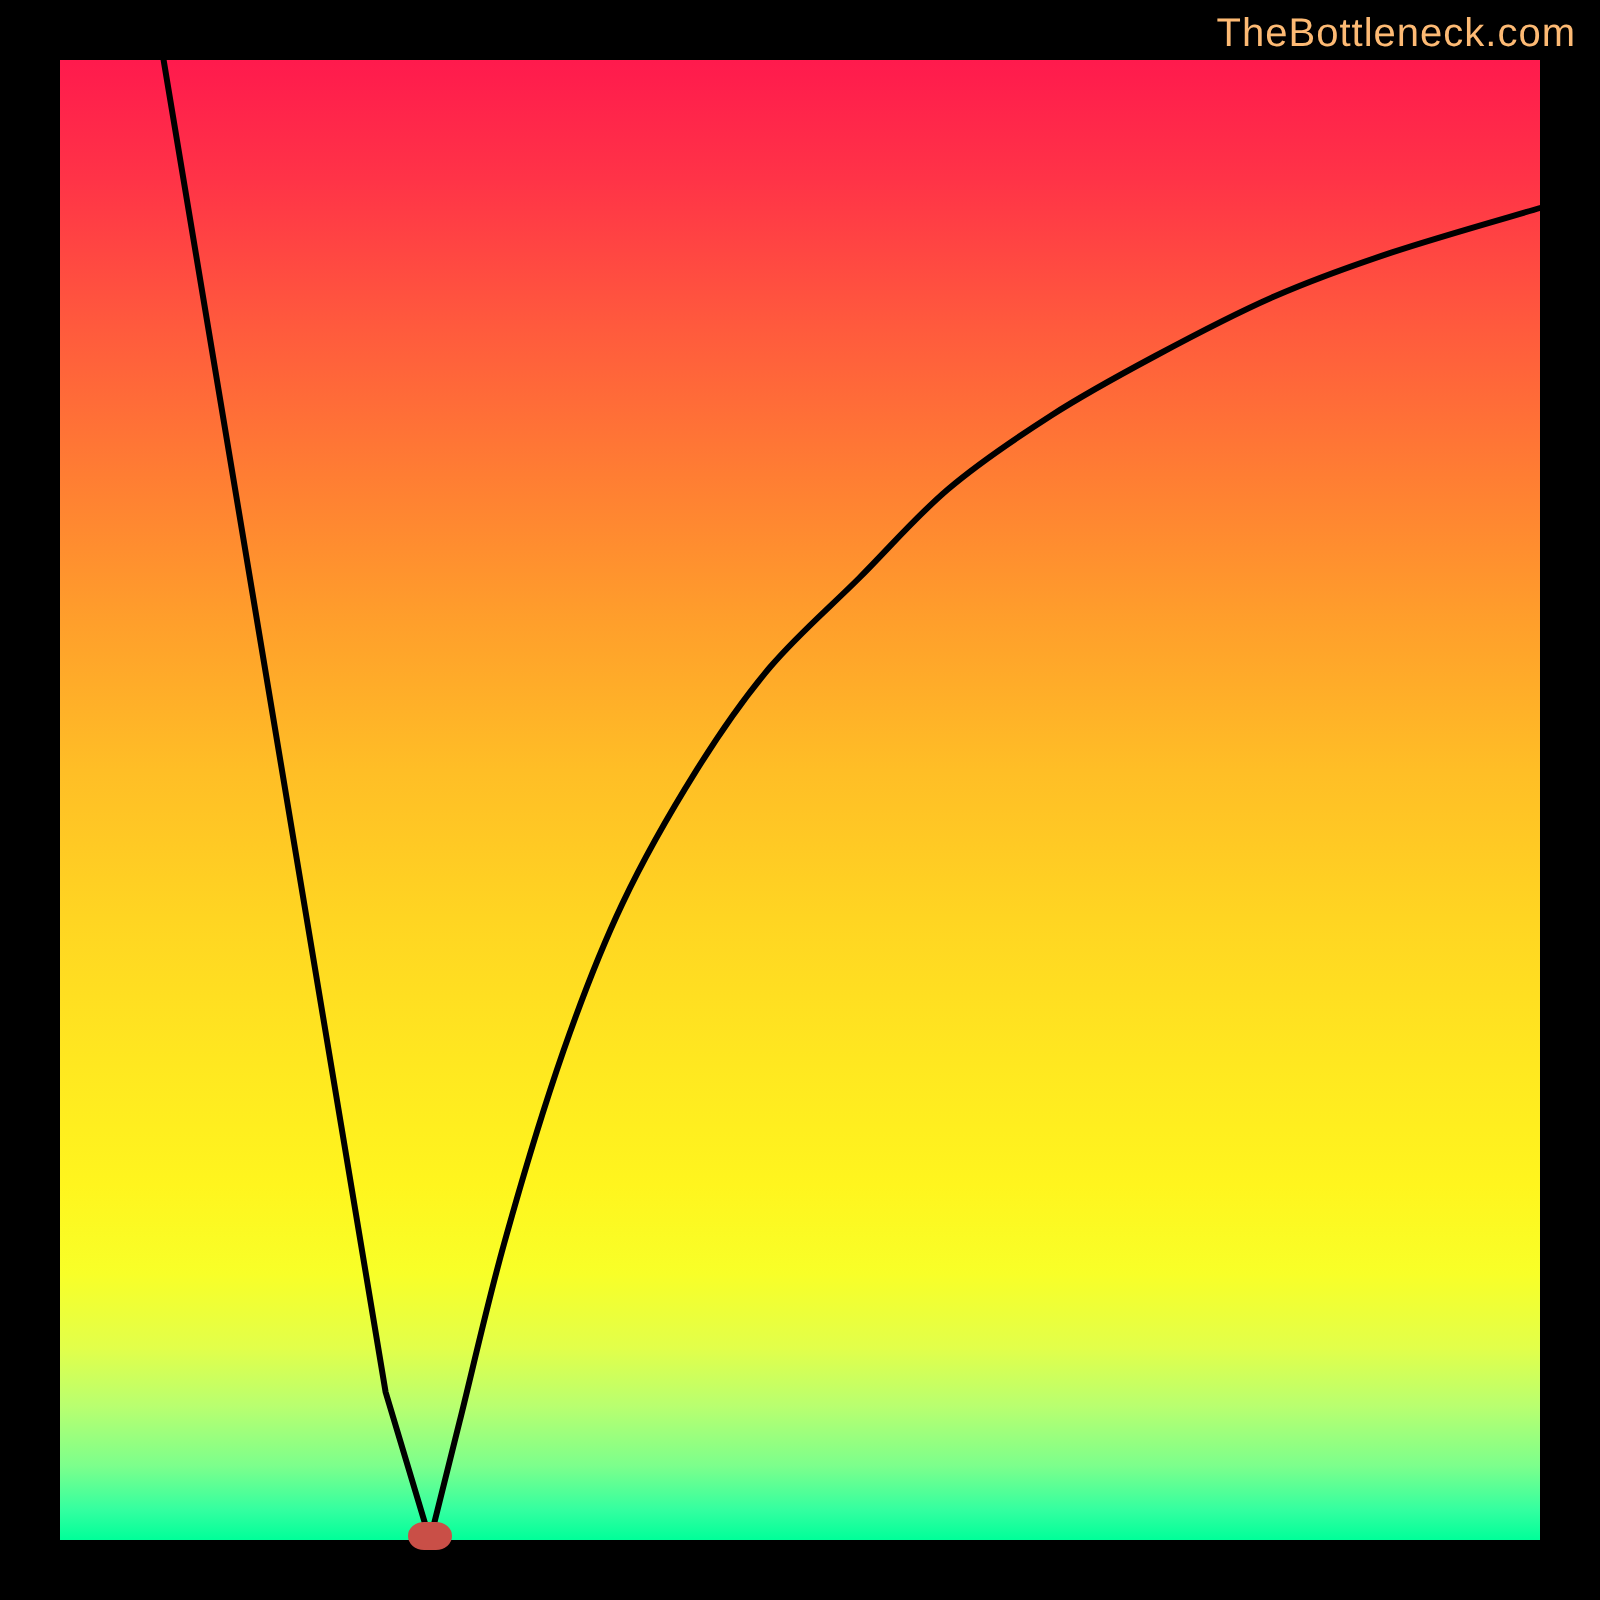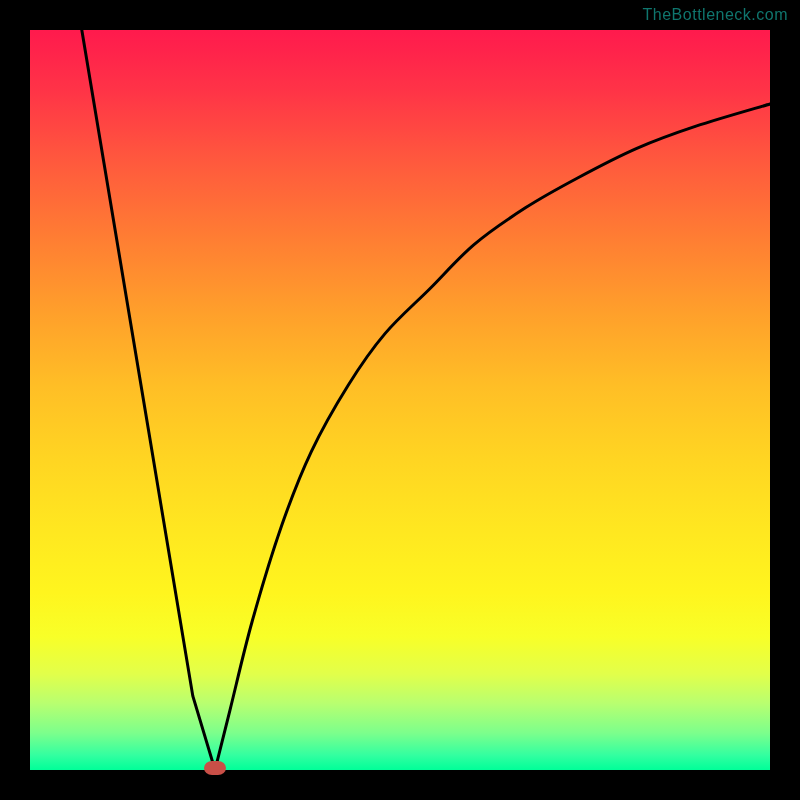--- a/index.html
+++ b/index.html
@@ -38,22 +38,22 @@
       #b8ff70 91%,
       #7cff8c 95%,
       #33ffa0 98%,
       #00ff99 100%
     );
   }
   .watermark {
     position: absolute;
     top: 6px;
     right: 12px;
-    color: #0f766e;
-    font-size: 16px;
+    color: #fdba74;
+    font-size: 20px;
     letter-spacing: 0.5px;
     user-select: none;
   }
   svg.curve {
     position: absolute;
     left: 0;
     top: 0;
     width: 740px;
     height: 740px;
     overflow: visible;

